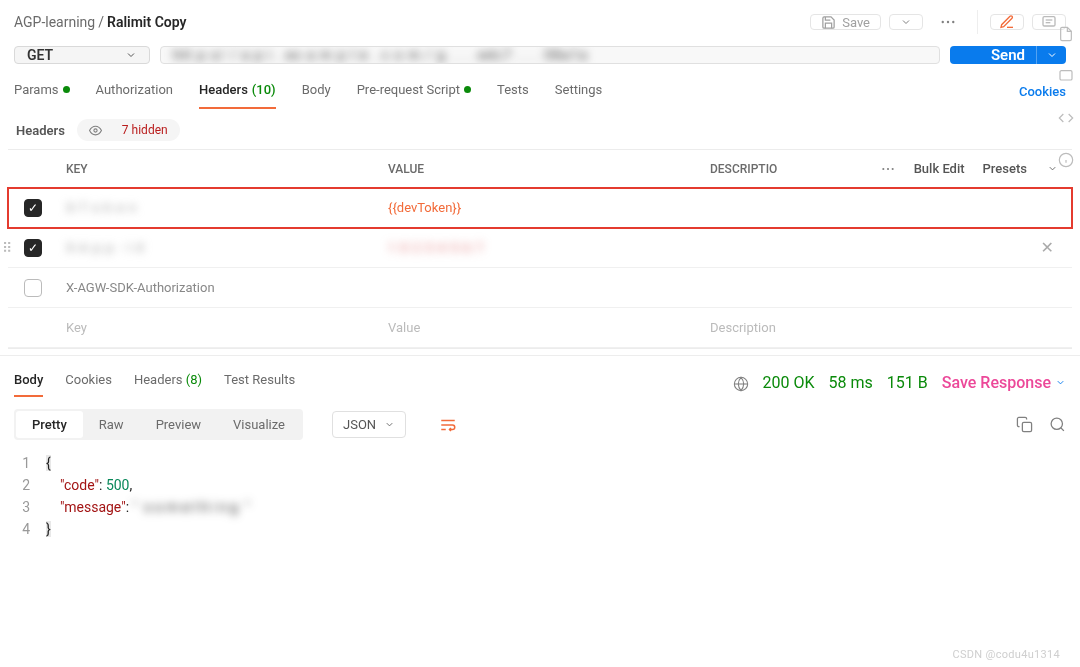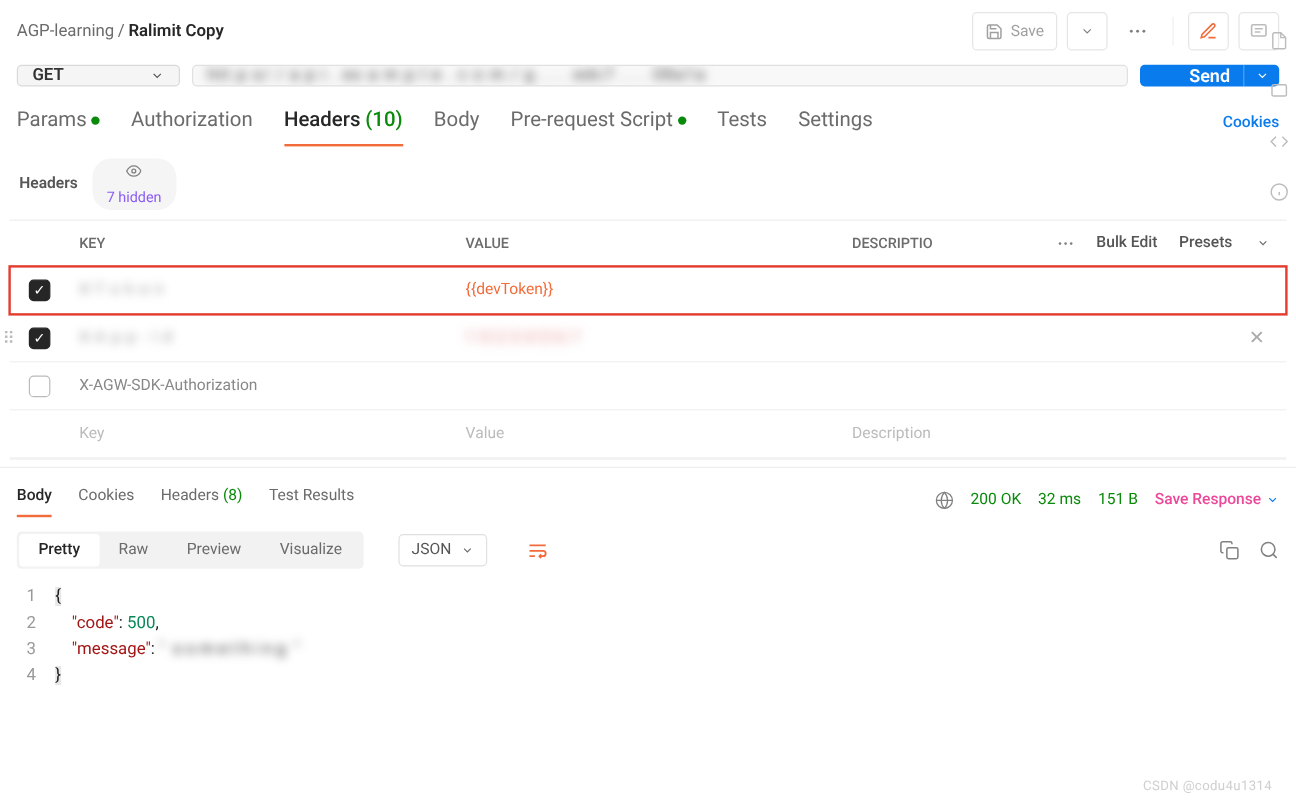--- a/index.html
+++ b/index.html
@@ -2,59 +2,59 @@
 <html><head>
 <meta charset="utf-8">
 <style>
 * { box-sizing: border-box; margin: 0; padding: 0; font-family: -apple-system, BlinkMacSystemFont, "Segoe UI", Roboto, sans-serif; }
 body { background: #fff; color: #212121; font-size: 13px; }
 .container { width: 1080px; height: 667px; position: relative; background:#fff; }
 .top-bar { display:flex; align-items:center; padding:10px 14px 8px; gap:8px; }
 .crumbs { display:flex; align-items:center; gap:3px; color:#6b6b6b; font-size:14px; }
 .crumb-current { color:#262626; font-weight:600; }
 .spacer { flex:1; }
-.btn { border:1px solid #e5e5e5; background:#fff; border-radius:4px; height:32px; display:inline-flex; align-items:center; justify-content:center; padding:0 10px; font-size:13px; color:#6b6b6b; gap:6px; cursor:pointer; }
+.btn { border:1px solid #e5e5e5; background:#fff; border-radius:4px; height:16px; display:inline-flex; align-items:center; justify-content:center; padding:0 10px; font-size:13px; color:#6b6b6b; gap:6px; cursor:pointer; }
 .btn.icon-only { width:34px; padding:0; }
 .btn.save { color:#a0a0a0; }
 .btn.orange-outline svg { stroke:#f26b3a; }
 .btn-group { display:flex; gap:8px; align-items:center; }
 .url-row { display:flex; gap:10px; padding:4px 14px 10px; align-items:stretch; }
 .method-sel { width:136px; border:1px solid #d9d9d9; border-radius:4px; background:#f5f5f5; display:flex; align-items:center; justify-content:space-between; padding:0 12px; font-weight:600; font-size:14px; color:#333; }
 .url-input { flex:1; border:1px solid #e0e0e0; border-radius:4px; background:#f8f8f8; display:flex; align-items:center; padding:0 12px; color:#444; font-size:14px; position:relative; overflow:hidden; }
 .url-blur { filter: blur(4px); letter-spacing:1px; }
 .send-btn { width:116px; background:#097bed; color:#fff; border:none; border-radius:4px; display:flex; align-items:center; justify-content:center; font-weight:600; font-size:15px; position:relative; }
 .send-split { position:absolute; right:0; top:0; height:100%; width:30px; border-left:1px solid rgba(255,255,255,.3); display:flex; align-items:center; justify-content:center; }
 .req-tabs { display:flex; gap:26px; padding:0 14px; border-bottom:0; align-items:center; }
-.req-tab { padding:8px 0 10px; color:#6b6b6b; font-size:17px; cursor:pointer; border-bottom:2px solid transparent; display:flex; align-items:center; gap:4px; }
+.req-tab { padding:8px 0 10px; color:#6b6b6b; font-size:13px; cursor:pointer; border-bottom:2px solid transparent; display:flex; align-items:center; gap:4px; }
 .req-tab.active { color:#262626; border-bottom-color:#f26b3a; font-weight:500; }
 .req-tab .count { color:#0a8a0a; }
 .dot { width:7px; height:7px; background:#0a8a0a; border-radius:50%; display:inline-block; }
 .cookies-link { margin-left:auto; color:#097bed; font-size:13px; font-weight:500; }
 .sub-hidden { display:flex; align-items:center; gap:12px; padding:10px 16px 8px; color:#555; font-size:13px; }
-.hidden-pill { background:#f5f5f5; border-radius:16px; padding:4px 12px; display:inline-flex; align-items:center; gap:8px; color:#8b5cf6; font-size:12px;flex-direction:column; }
+.hidden-pill { background:#f5f5f5; border-radius:16px; padding:4px 12px; display:inline-flex; align-items:center; gap:20px; color:#b91c1c; font-size:12px; }
 .hdr-table { border:1px solid #ececec; border-left:none; border-right:none; margin:0 8px 0 8px; position:relative; }
 .thead { display:flex; align-items:center; height:38px; background:#fff; border-bottom:1px solid #ececec; color:#6b6b6b; font-size:12px; font-weight:500; }
 .col-chk { width:50px; display:flex; align-items:center; justify-content:center; }
 .col-key { width:322px; padding-left:8px; }
 .col-val { width:322px; padding-left:8px; }
 .col-desc { width:100px; padding-left:8px; }
 .col-tools { flex:1; display:flex; align-items:center; gap:18px; padding-right:14px; justify-content:flex-end; font-size:13px; color:#555; font-weight:500; }
 .trow { display:flex; align-items:center; height:40px; border-bottom:1px solid #f0f0f0; font-size:13px; color:#555; position:relative; }
 .trow.hl { outline:2px solid #e43b2f; outline-offset:-1px; }
 .chk { width:18px; height:18px; border-radius:4px; border:1.5px solid #bbb; display:inline-flex; align-items:center; justify-content:center; }
 .chk.on { background:#262626; border-color:#262626; color:#fff; font-size:12px; }
 .blur-key { filter: blur(4px); color:#999; letter-spacing:1px; }
 .blur-val { filter: blur(5px); color:#d66; letter-spacing:1px; }
 .token-val { color:#f26b3a; font-size:13px; }
 .row-x { position:absolute; right:18px; color:#aaa; font-size:16px; cursor:pointer; }
 .drag-handle { position:absolute; left:-6px; top:50%; transform:translateY(-50%); color:#bbb; font-size:14px; }
 .resp-tabs { display:flex; gap:22px; padding:12px 14px 0; align-items:center; border-top:1px solid #ededed; margin-top:6px; }
 .resp-tab { padding:4px 0 8px; color:#6b6b6b; font-size:13px; cursor:pointer; border-bottom:2px solid transparent; }
 .resp-tab.active { color:#262626; border-bottom-color:#f26b3a; font-weight:500; }
-.resp-status { margin-left:auto; display:flex; gap:14px; align-items:center; font-size:13px; }
+.resp-status { margin-left:auto; display:flex; gap:14px; align-items:flex-end; font-size:16px; }
 .status-ok { color:#0a8a0a; }
 .save-resp { color:#ec4899; font-weight:500; display:flex; gap:4px; align-items:center; }
 .body-toolbar { display:flex; align-items:center; gap:17px; padding:12px 14px 8px; }
 .view-tabs { background:#f2f2f2; border-radius:4px; display:flex; padding:2px; }
 .view-tab { padding:6px 16px; font-size:13px; color:#6b6b6b; border-radius:3px; cursor:pointer; }
 .view-tab.active { background:#fff; color:#262626; font-weight:500; }
 .format-sel { margin-left:12px; border:1px solid #e0e0e0; border-radius:4px; padding:5px 10px; display:flex; gap:8px; align-items:center; font-size:13px; color:#555; }
 .wrap-btn { margin-left:8px; color:#f26b3a; font-size:18px; padding:4px 8px; }
 .toolbar-right { margin-left:auto; display:flex; gap:16px; color:#6b6b6b; }
 .code-area { padding:4px 14px 20px; font-family: ui-monospace, Consolas, monospace; font-size:14px; line-height:22px; }
@@ -235,21 +235,21 @@
     <div class="resp-tab">Test Results</div>
     <div class="resp-status">
       <span>
           <svg width="16" height="16" viewBox="0 0 24 24" fill="none" stroke="#808080" stroke-width="1.6">
             <circle cx="12" cy="12" r="10"></circle>
             <line x1="2" y1="12" x2="22" y2="12"></line>
             <path d="M12 2a15.3 15.3 0 0 1 4 10 15.3 15.3 0 0 1-4 10 15.3 15.3 0 0 1-4-10 15.3 15.3 0 0 1 4-10z"></path>
           </svg>
         </span>
       <span class="status-ok">200 OK</span>
-      <span class="status-ok">32 ms</span>
+      <span class="status-ok">58 ms</span>
       <span class="status-ok">151 B</span>
       <span class="save-resp">
           <span>Save Response</span>
           <svg width="11" height="11" viewBox="0 0 24 24" fill="none" stroke="#097bed" stroke-width="2">
             <polyline points="6 9 12 15 18 9"></polyline>
           </svg>
         </span>
     </div>
   </div>
 

